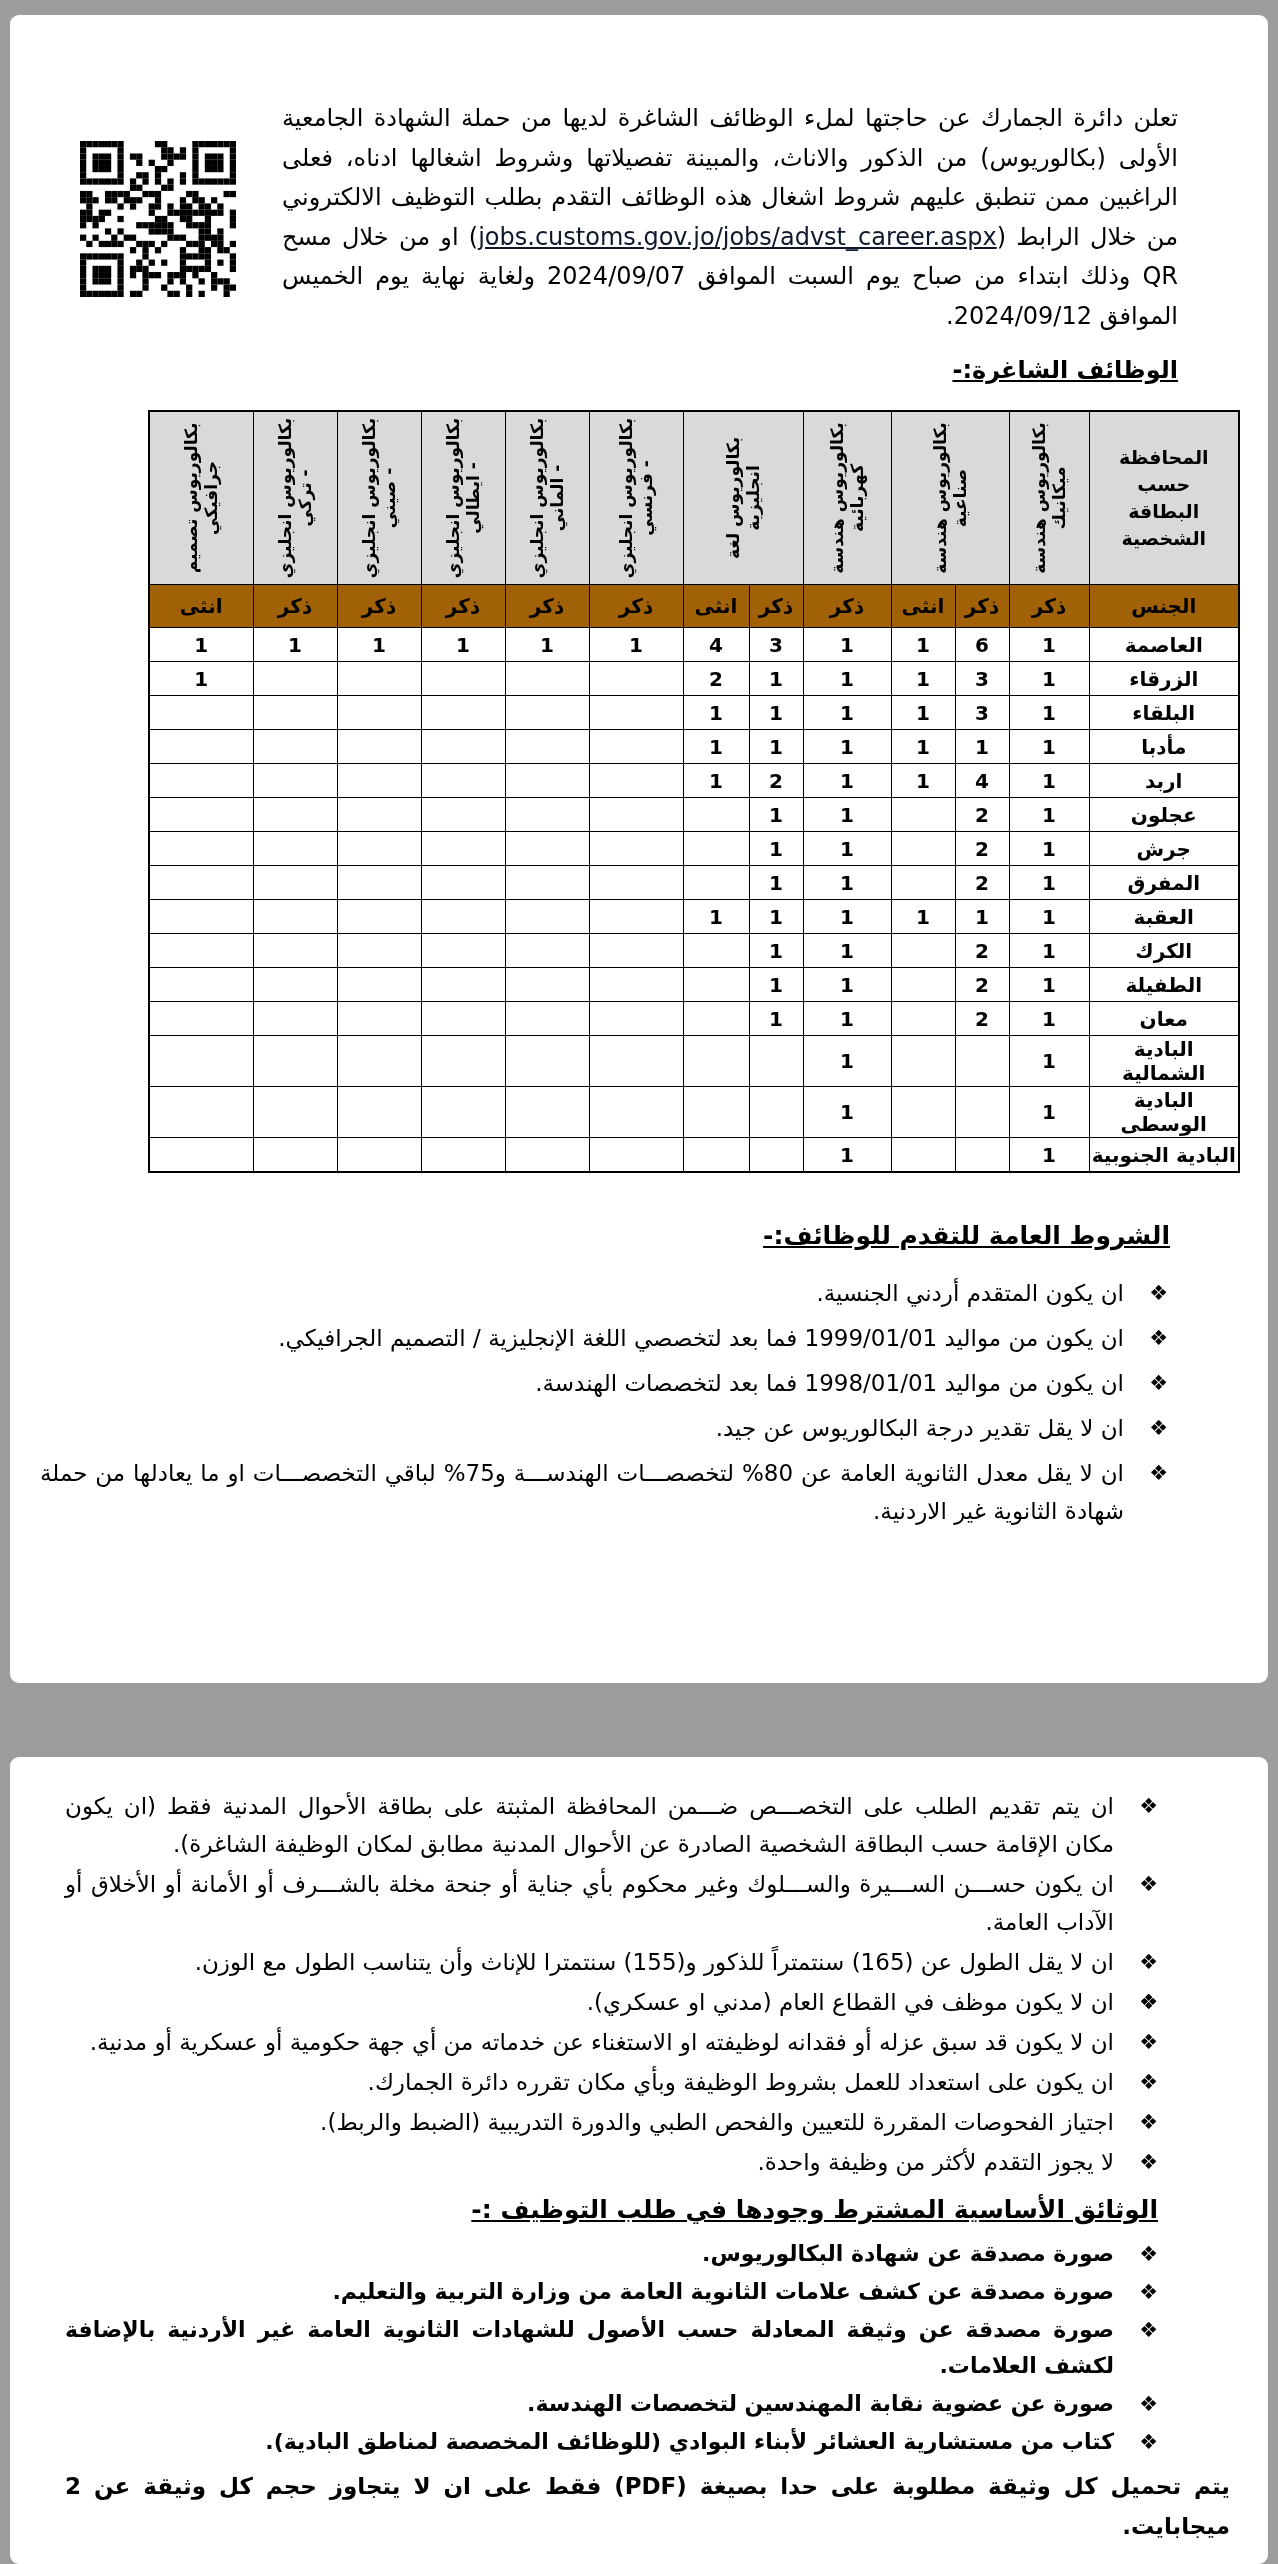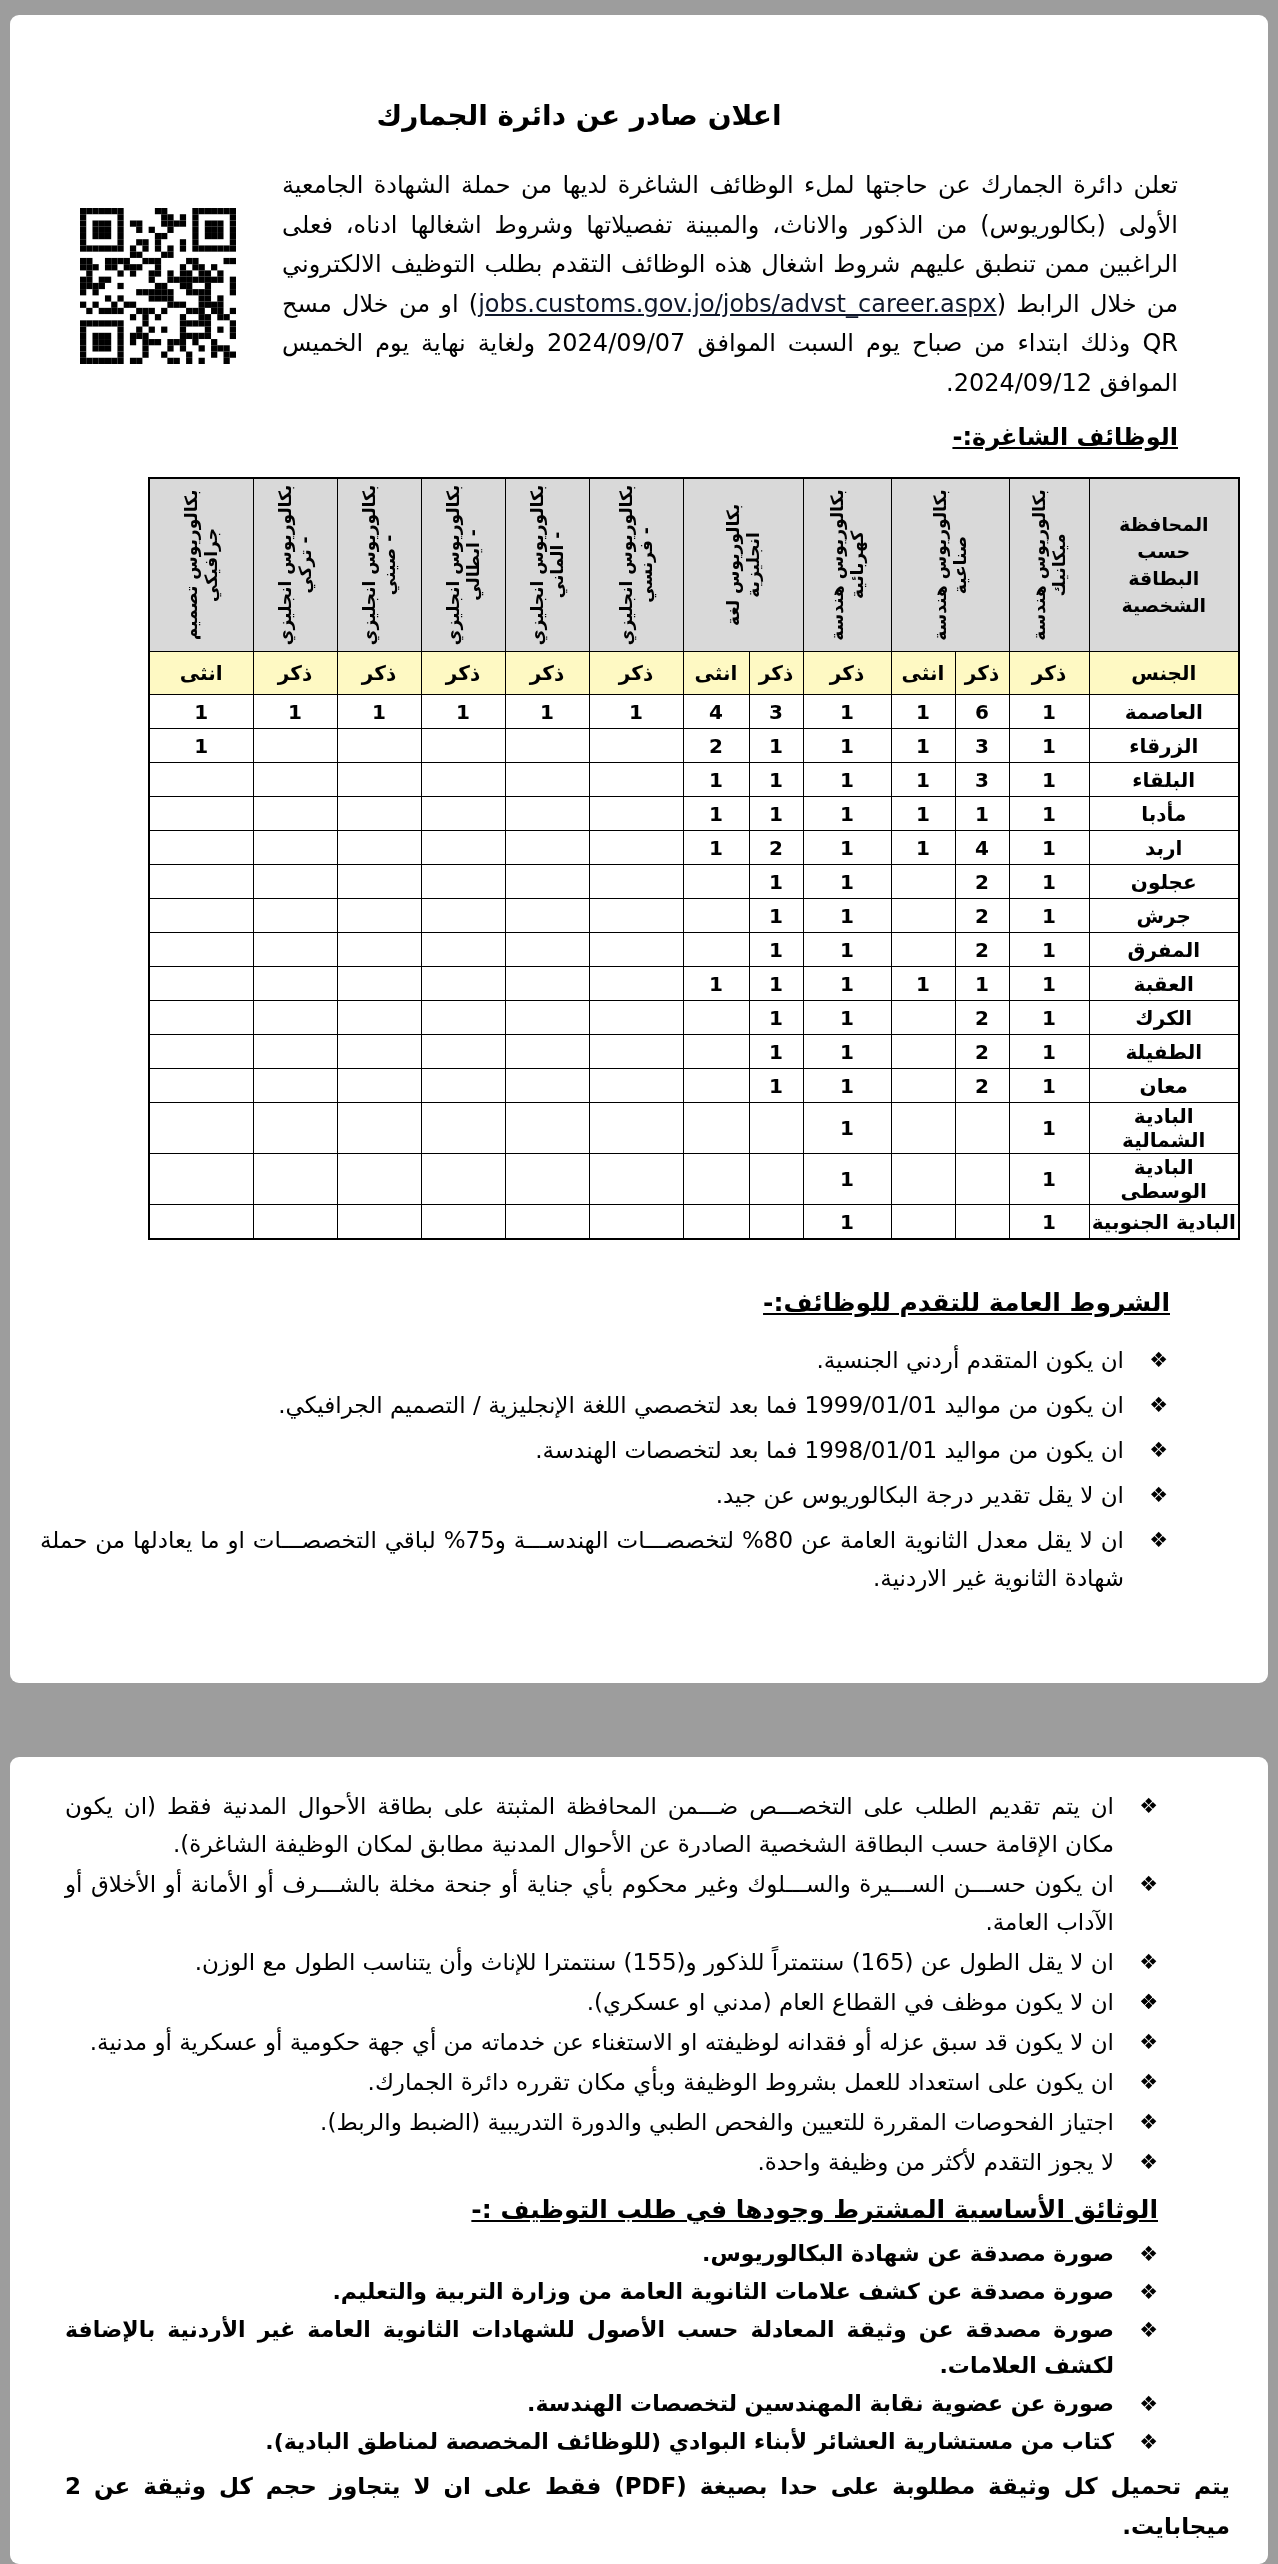--- a/index.html
+++ b/index.html
@@ -14,38 +14,37 @@
   .qr-box svg{display:block;}
   a.joblink{color:#0f172a;text-decoration:underline;}
 
   .sec-h{font-size:24px;font-weight:bold;text-decoration:underline;margin:20px 0 0 0;}
   .table-wrap{margin:26px -62px 0 0;}
   table.vac{border-collapse:collapse;border:2px solid #000;direction:rtl;}
   table.vac th,table.vac td{border:1px solid #000;text-align:center;vertical-align:middle;}
   th.corner{background:#D9D9D9;font-size:19px;font-weight:bold;line-height:27px;padding:0 26px;}
   th.spec{background:#D9D9D9;height:172px;padding:0;position:relative;}
   th.spec .rot{position:absolute;top:50%;left:50%;transform:translate(-50%,-50%) rotate(-90deg);width:164px;text-align:center;font-weight:bold;font-size:17px;line-height:20px;direction:rtl;}
-  tr.gender th{background:#fef9c3;font-size:20px;font-weight:bold;height:40px;}
+  tr.gender th{background:#a16207;font-size:20px;font-weight:bold;height:40px;}
   table.vac tbody td{height:31px;font-size:20px;font-weight:bold;}
   td.gov{font-weight:bold;}
 
   .shurut-h{font-size:25px;font-weight:bold;text-decoration:underline;margin:48px 8px 24px 0;}
   ul.bullets{list-style:none;margin:0;padding:0 8px 0 0;}
   ul.bullets li{position:relative;padding-right:46px;font-size:23px;line-height:38px;text-align:justify;margin:0 0 7px 0;}
   ul.bullets .bullet{position:absolute;right:2px;top:0;font-size:21px;}
   #page2 ul.bullets li{margin:0 0 2px 0;}
   .docs-h{font-size:25px;font-weight:bold;text-decoration:underline;margin:14px 10px 12px 0;text-align:right;}
   ul.docs li{font-weight:bold;line-height:36px;font-size:22px;}
   .closing{font-size:23px;font-weight:bold;line-height:40px;text-align:justify;margin:6px -62px 0 0;}
 </style>
 </head>
 <body>
 
 <div class="page" id="page1">
-  <div class="title">اعلان صادر عن دائرة الجمارك</div>
 
   <div class="intro">
     <span class="qr-box" id="qrbox">
         <svg width="156" height="156" viewBox="0 0 150 150" xmlns="http://www.w3.org/2000/svg">
           <rect width="150" height="150" fill="#fff"></rect>
           <g fill="#000">
             <rect x="0" y="0" width="6" height="6"></rect>
             <rect x="6" y="0" width="6" height="6"></rect>
             <rect x="12" y="0" width="6" height="6"></rect>
             <rect x="18" y="0" width="6" height="6"></rect>

